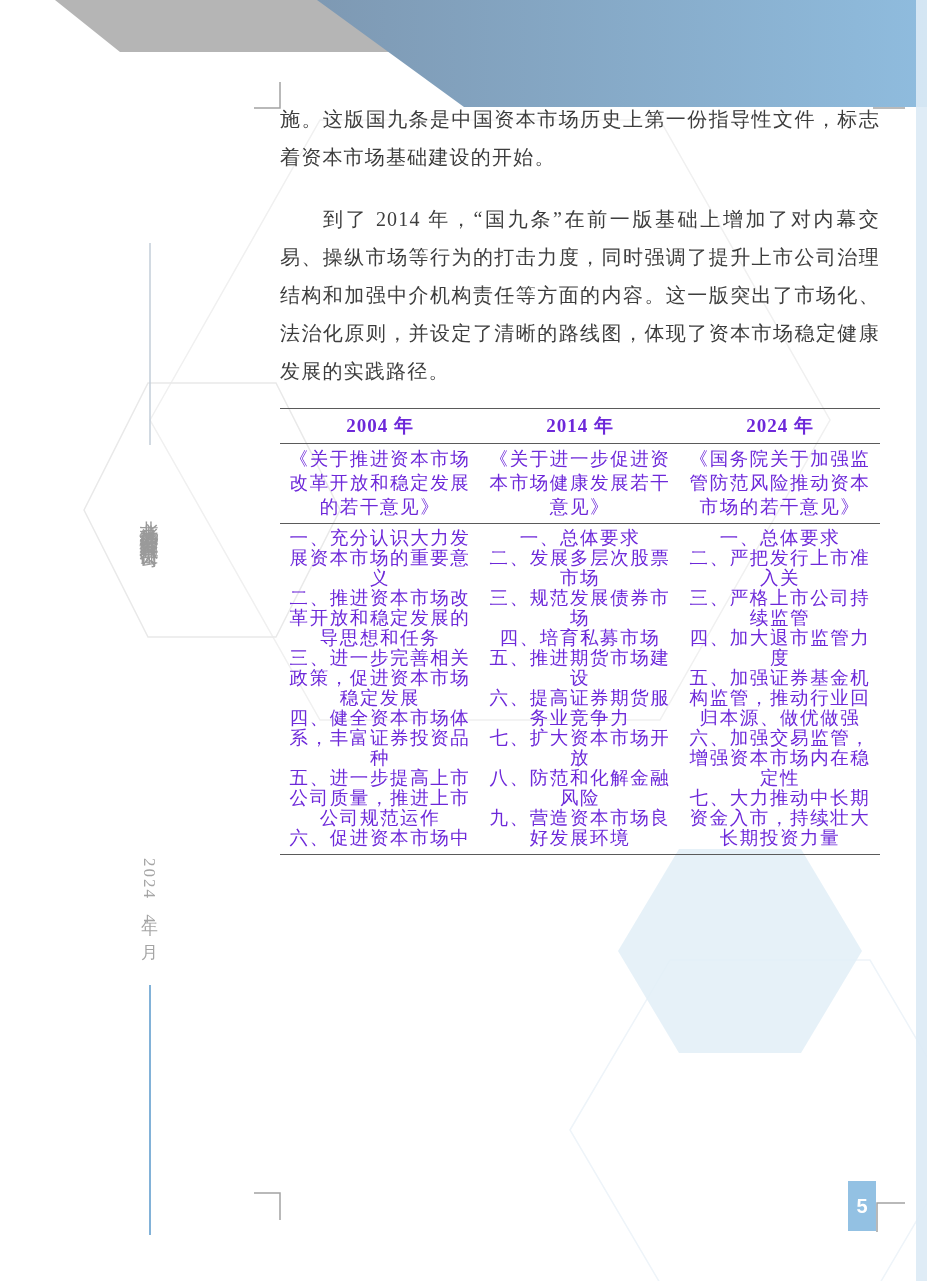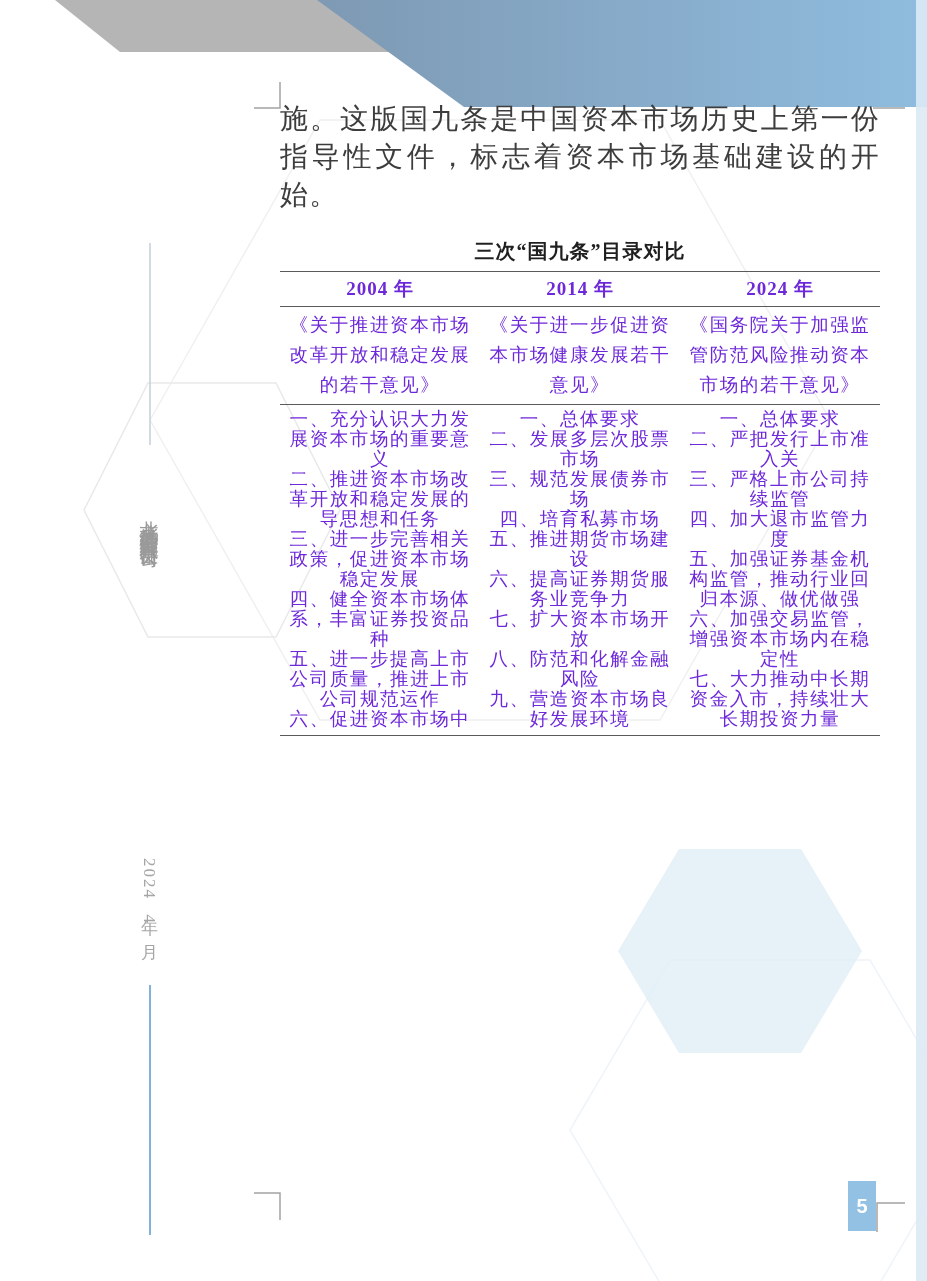--- a/index.html
+++ b/index.html
@@ -22,21 +22,21 @@
     writing-mode:vertical-rl;
     font-size:17px;letter-spacing:2px;color:#a5a5a5;
   }
   
   .content{
     position:absolute;left:280px;top:100px;width:600px;z-index:2;
     color:#3d3d3d;
   }
   .content p{
     margin:0;
-    font-size:28px;line-height:38px;letter-spacing:1.2px;
+    font-size:20px;line-height:38px;letter-spacing:1.2px;
     text-align:justify;text-justify:inter-ideograph;
   }
   .p1{margin-bottom:24px !important;}
   .p2{margin-bottom:18px !important;}
   .indent{text-indent:43px;}
   
   .tbl-title{
     margin:10px 0 6px 0;
     font-size:20px;font-weight:bold;text-align:center;color:#1f1f1f;
     letter-spacing:1px;
@@ -50,21 +50,21 @@
     font-size:19px;font-weight:bold;padding:4px 0;letter-spacing:1px;
   }
   table.cmp td{
     vertical-align:top;text-align:center;
     white-space:pre-line;
     font-size:18.5px;line-height:20px;letter-spacing:1.6px;
     padding:2px 2px;
   }
   tr.doc-titles td{
     border-bottom:1.5px solid #5a5a5a;
-    line-height:30px;padding:3px 2px 4px 2px;
+    line-height:24px;padding:3px 2px 4px 2px;
   }
   tr.items td{border-bottom:1.5px solid #5a5a5a;padding:4px 2px 6px 2px;}
   
   .page-num{
     position:absolute;left:848px;top:1181px;width:28px;height:50px;z-index:3;
     background:#93c1e3;color:#ffffff;
     display:flex;align-items:center;justify-content:center;
     font-size:20px;font-weight:bold;
     font-family:"Liberation Sans","DejaVu Sans",sans-serif;
   }
@@ -100,22 +100,22 @@
 
     <line x1="150" y1="243" x2="150" y2="445" stroke="#c3ced8" stroke-width="1.5"></line>
     <line x1="150" y1="985" x2="150" y2="1235" stroke="#82b2d8" stroke-width="2"></line>
   </svg>
 
   <div class="v-company">北京北大纵横管理咨询有限责任公司</div>
   <div class="v-date">2024 年 4 月</div>
 
   <div class="content">
     <p class="p1">施。这版国九条是中国资本市场历史上第一份指导性文件，标志着资本市场基础建设的开始。</p>
+    <p class="p2 indent">到了 2014 年，“国九条”在前一版基础上增加了对内幕交易、操纵市场等行为的打击力度，同时强调了提升上市公司治理结构和加强中介机构责任等方面的内容。这一版突出了市场化、法治化原则，并设定了清晰的路线图，体现了资本市场稳定健康发展的实践路径。</p>
 
-    <div class="tbl-title">三次“国九条”目录对比</div>
 
     <table class="cmp">
       <thead>
         <tr>
           <th>2004 年</th>
           <th>2014 年</th>
           <th>2024 年</th>
         </tr>
       </thead>
       <tbody>

